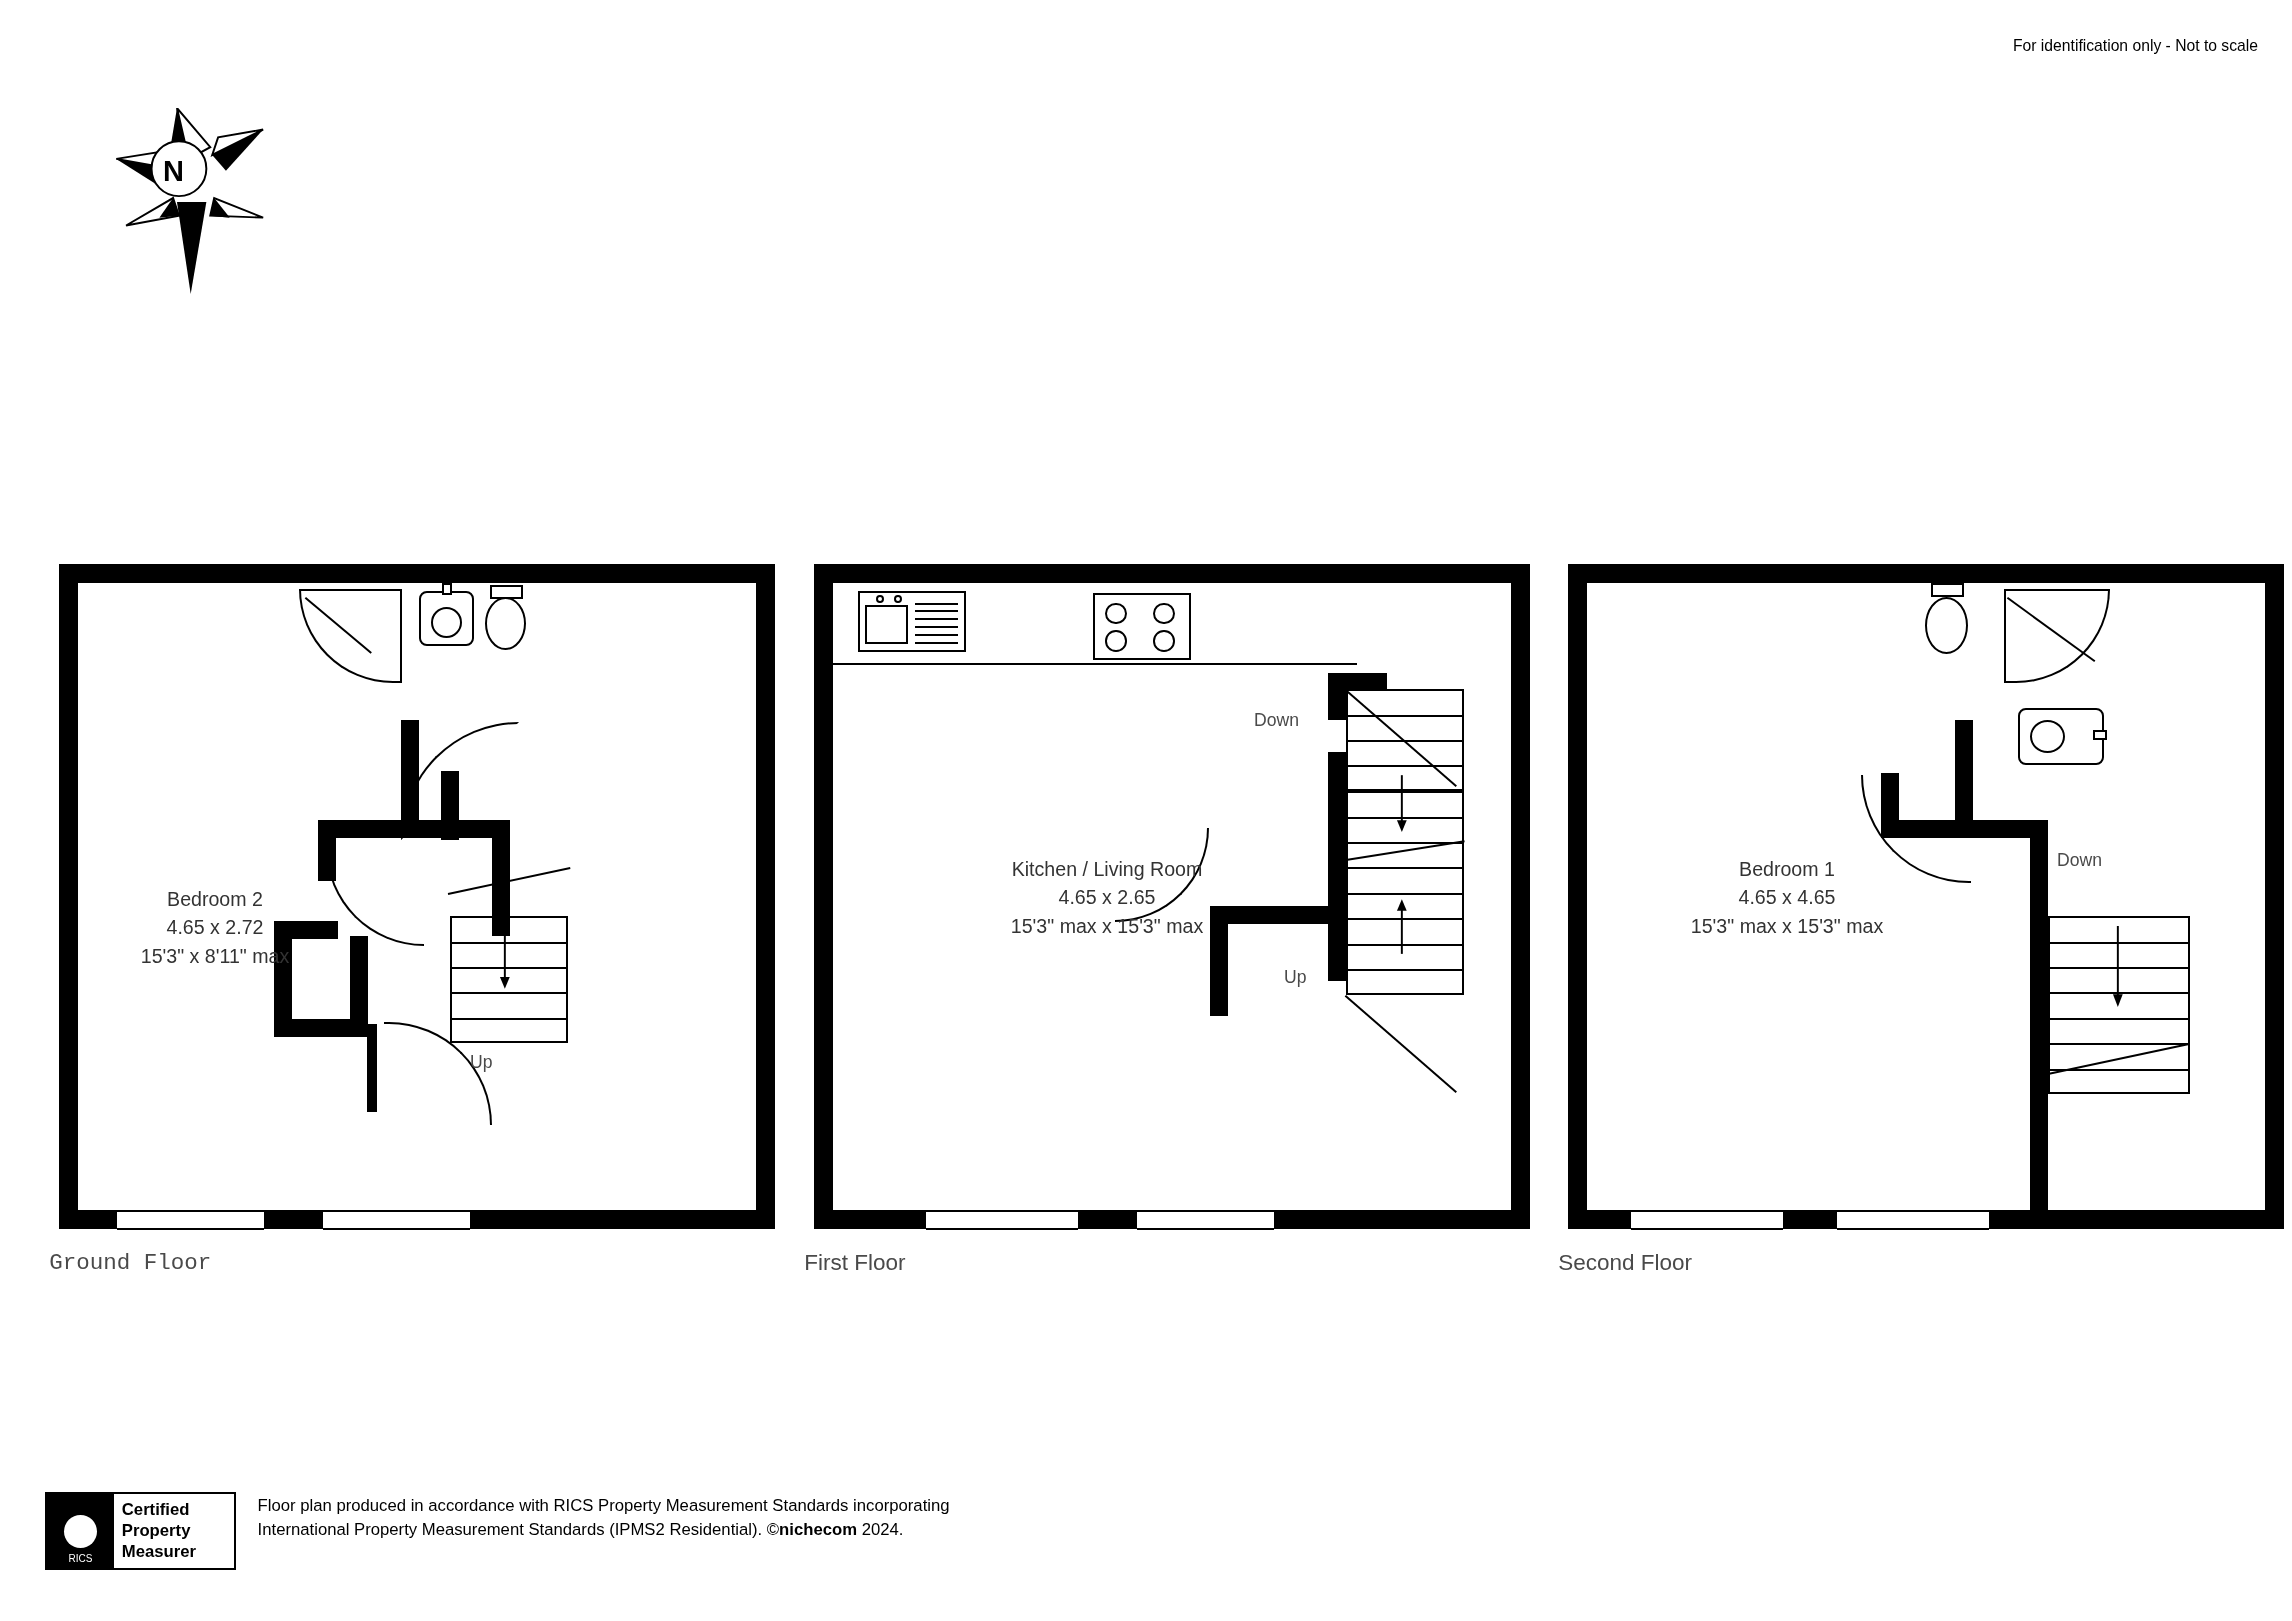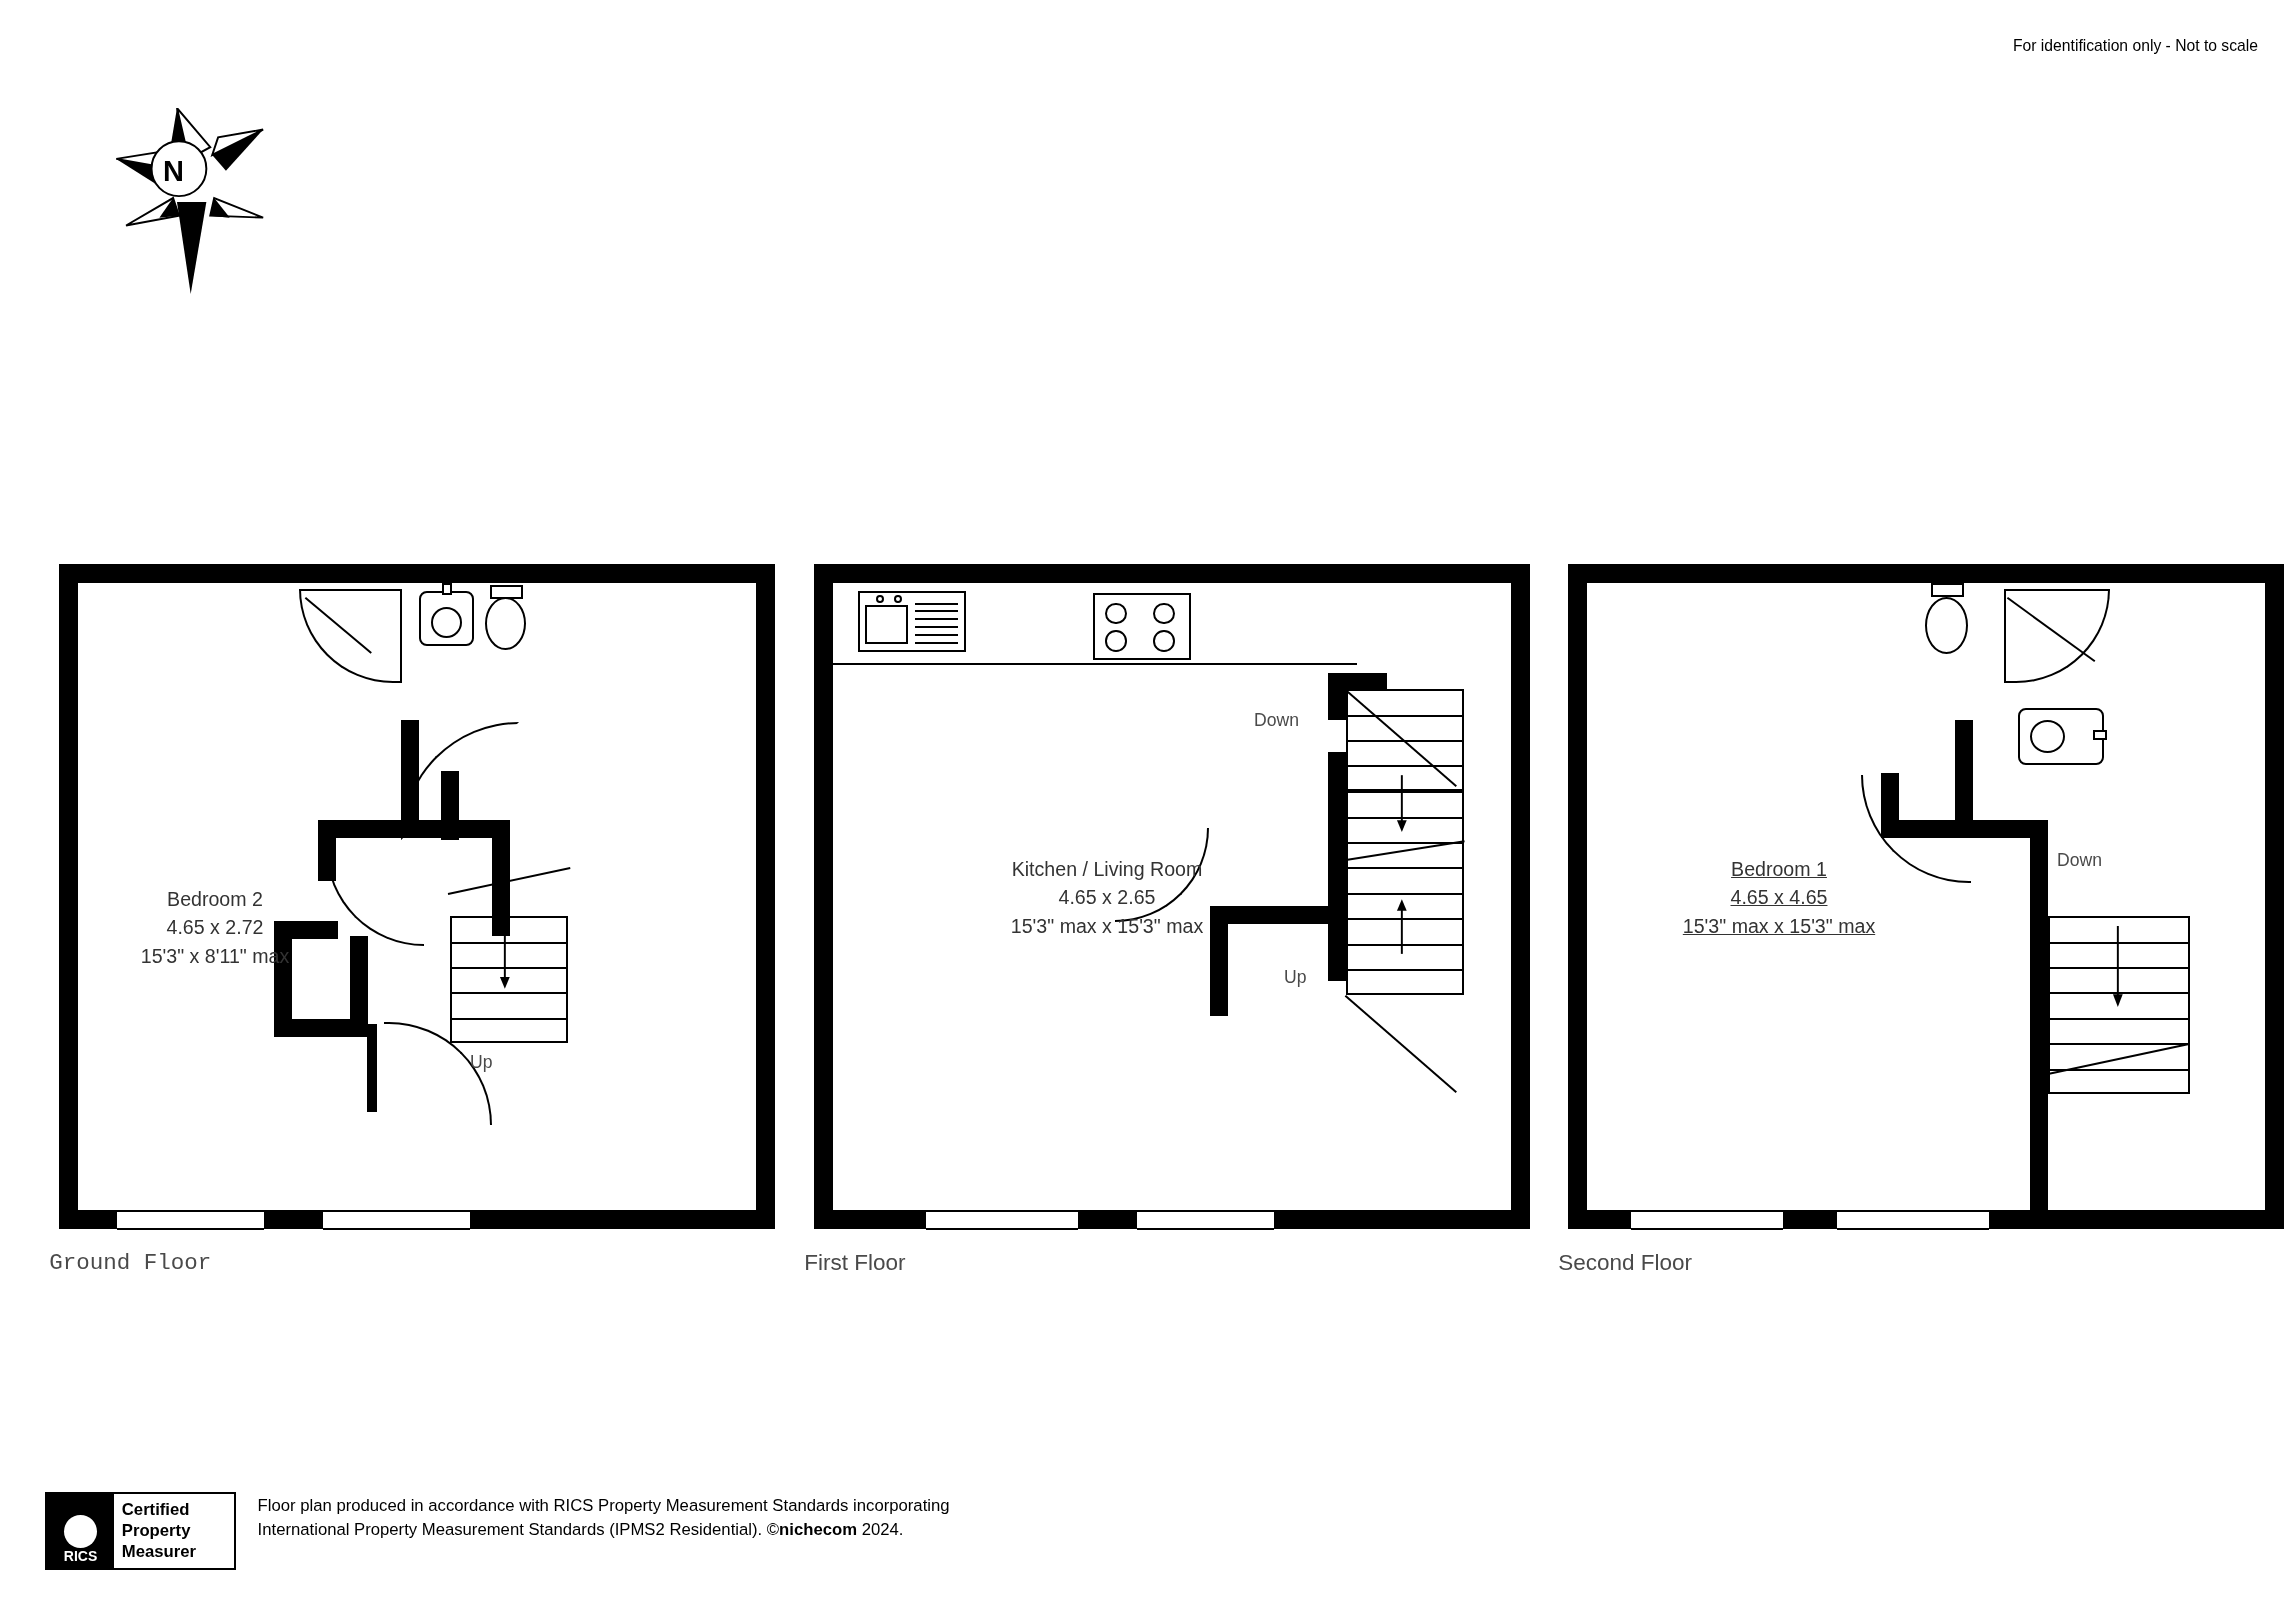--- a/index.html
+++ b/index.html
@@ -142,22 +142,22 @@
   .rics-badge .mark .lion {
     width: 33px; height: 33px; border-radius: 50%;
     background: #fff;
     position: relative;
   }
   .rics-badge .mark .rics-text {
     position: absolute;
     bottom: 3.9px; left: 0; right: 0;
     text-align: center;
     color: #fff;
-    font-size: 14px;
-    font-weight: bold;
+    font-size: 10px;
+    font-weight: normal;
   }
   .rics-badge .cert {
     flex: 1;
     padding: 5.9px 7.8px;
     font-size: 16.7px;
     font-weight: bold;
     line-height: 1.25;
   }
   .footer-text {
     margin-left: 21.6px;
@@ -368,21 +368,21 @@
       <div class="tread" style="top:153px;"></div>
       <div class="tread" style="top:176px;"></div>
     </div>
     <svg class="arrow" style="left:524px; top:343px;" width="13.7" height="83" viewBox="0 0 14 85">
       <line x1="7" y1="0" x2="7" y2="72" stroke="#000" stroke-width="2"></line>
       <polygon points="2,70 12,70 7,83" fill="#000"></polygon>
     </svg>
     <div class="line" style="left:461px; top:490px; width:143px; height:2px; transform:rotate(-12deg); transform-origin:left center;"></div>
     <div class="stair-dir" style="left:470px; top:267px;">Down</div>
 
-    <div class="room-label" style="left:192px; top:272px;text-decoration:underline;">
+    <div class="room-label" style="left:200px; top:272px;">
       <div>Bedroom 1</div>
       <div>4.65 x 4.65</div>
       <div>15'3" max x 15'3" max</div>
     </div>
   </div>
   <div class="floor-label" style="left:-9.8px; top:686px;">Second Floor</div>
 </div>
 
 <div class="footer">
   <div class="rics-badge">

